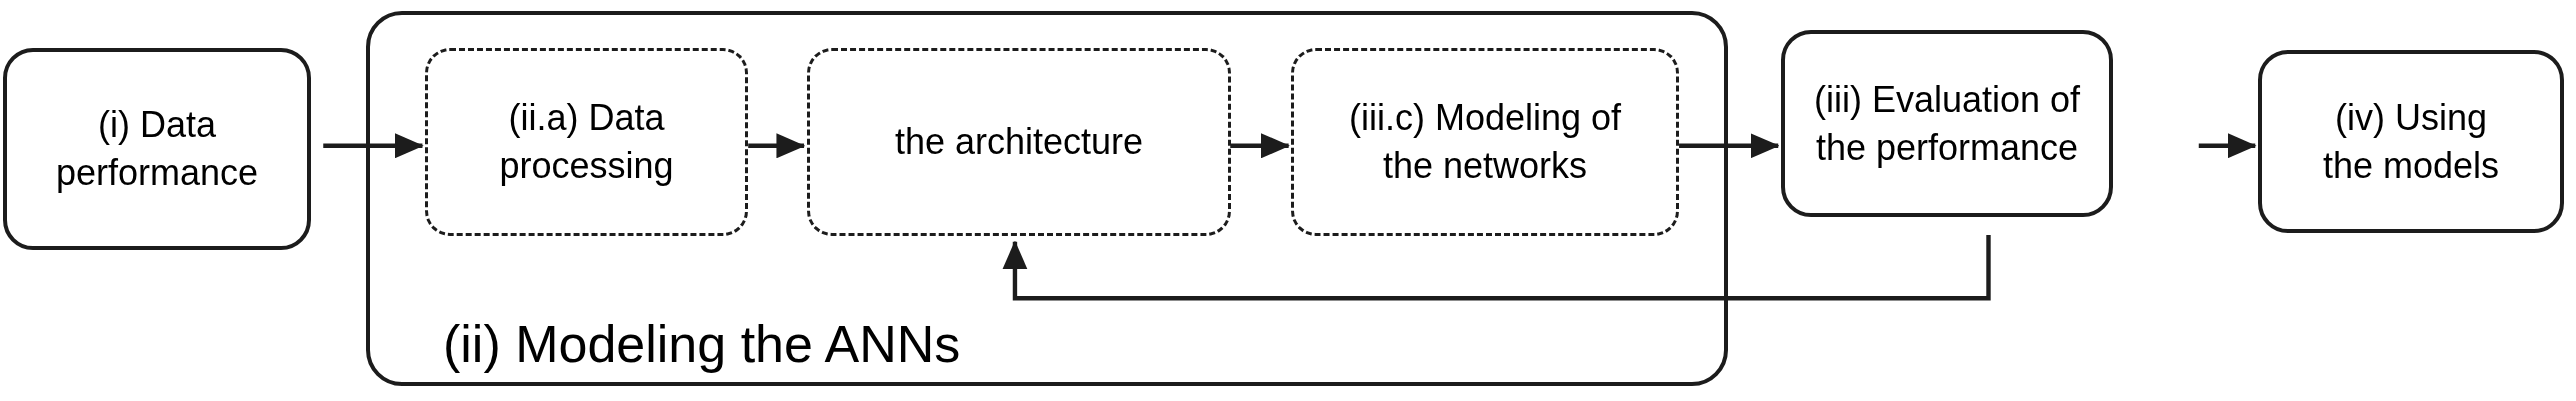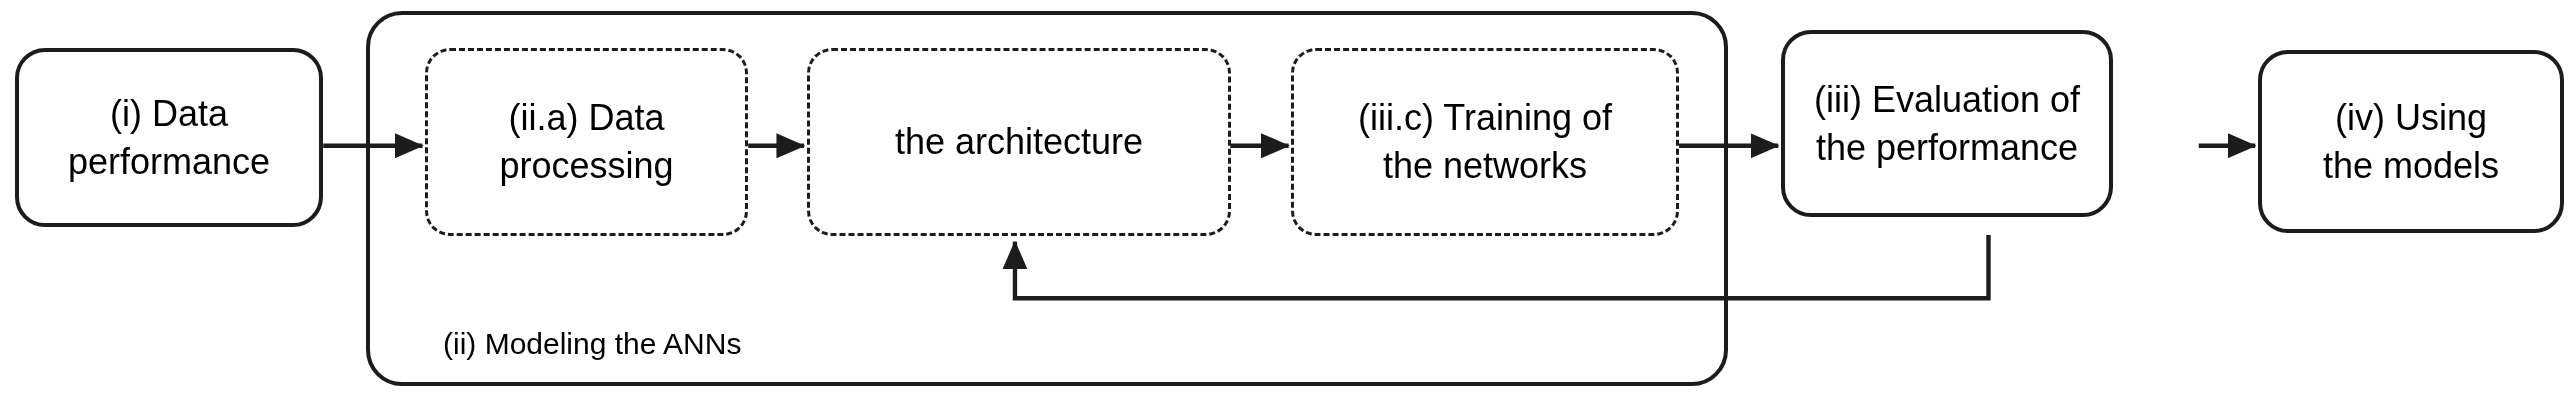--- a/index.html
+++ b/index.html
@@ -39,26 +39,26 @@
   .group-box {
     position: absolute;
     box-sizing: border-box;
     border: 4.4px solid #1c1c1c;
     border-radius: 36px;
     background: #ffffff;
   }
   .group-label {
     position: absolute;
     color: #000000;
-    font-size: 30px;
+    font-size: 52px;
     line-height: 40px;
     white-space: nowrap;
   }
   
-  #box-i    { left: 15px;   top: 48px; width: 308px; height: 179px; }
+  #box-i    { left: 3px;   top: 48px; width: 308px; height: 202px; }
   #grp-ii   { left: 366px;  top: 11.3px; width: 1362px; height: 375px; }
   #box-iia  { left: 425px;  top: 48px; width: 323px; height: 188px; }
   #box-iib  { left: 807px; top: 48px; width: 424px; height: 188px; }
   #box-iiic { left: 1291px; top: 48px; width: 388px; height: 188px; }
   #box-iii  { left: 1781px; top: 30px; width: 332px; height: 187px; }
   #box-iv   { left: 2258px; top: 50px; width: 306px; height: 183px; text-align: center; }
   #grp-ii-label { left: 443px; top: 324px; }
   svg { display: block; }
 </style>
 </head>
@@ -90,21 +90,21 @@
   <div class="node dashed" id="box-iia">
     <span>(ii.a) Data</span>
     <span>processing</span>
   </div>
 
   <div class="node dashed" id="box-iib">
     <span>the architecture</span>
   </div>
 
   <div class="node dashed" id="box-iiic">
-    <span>(iii.c) Training of</span>
+    <span>(iii.c) Modeling of</span>
     <span>the networks</span>
   </div>
 
   <div class="node solid" id="box-iii">
     <span>(iii) Evaluation of</span>
     <span>the performance</span>
   </div>
 
   <div class="node solid" id="box-iv">
     <span>(iv) Using</span>

